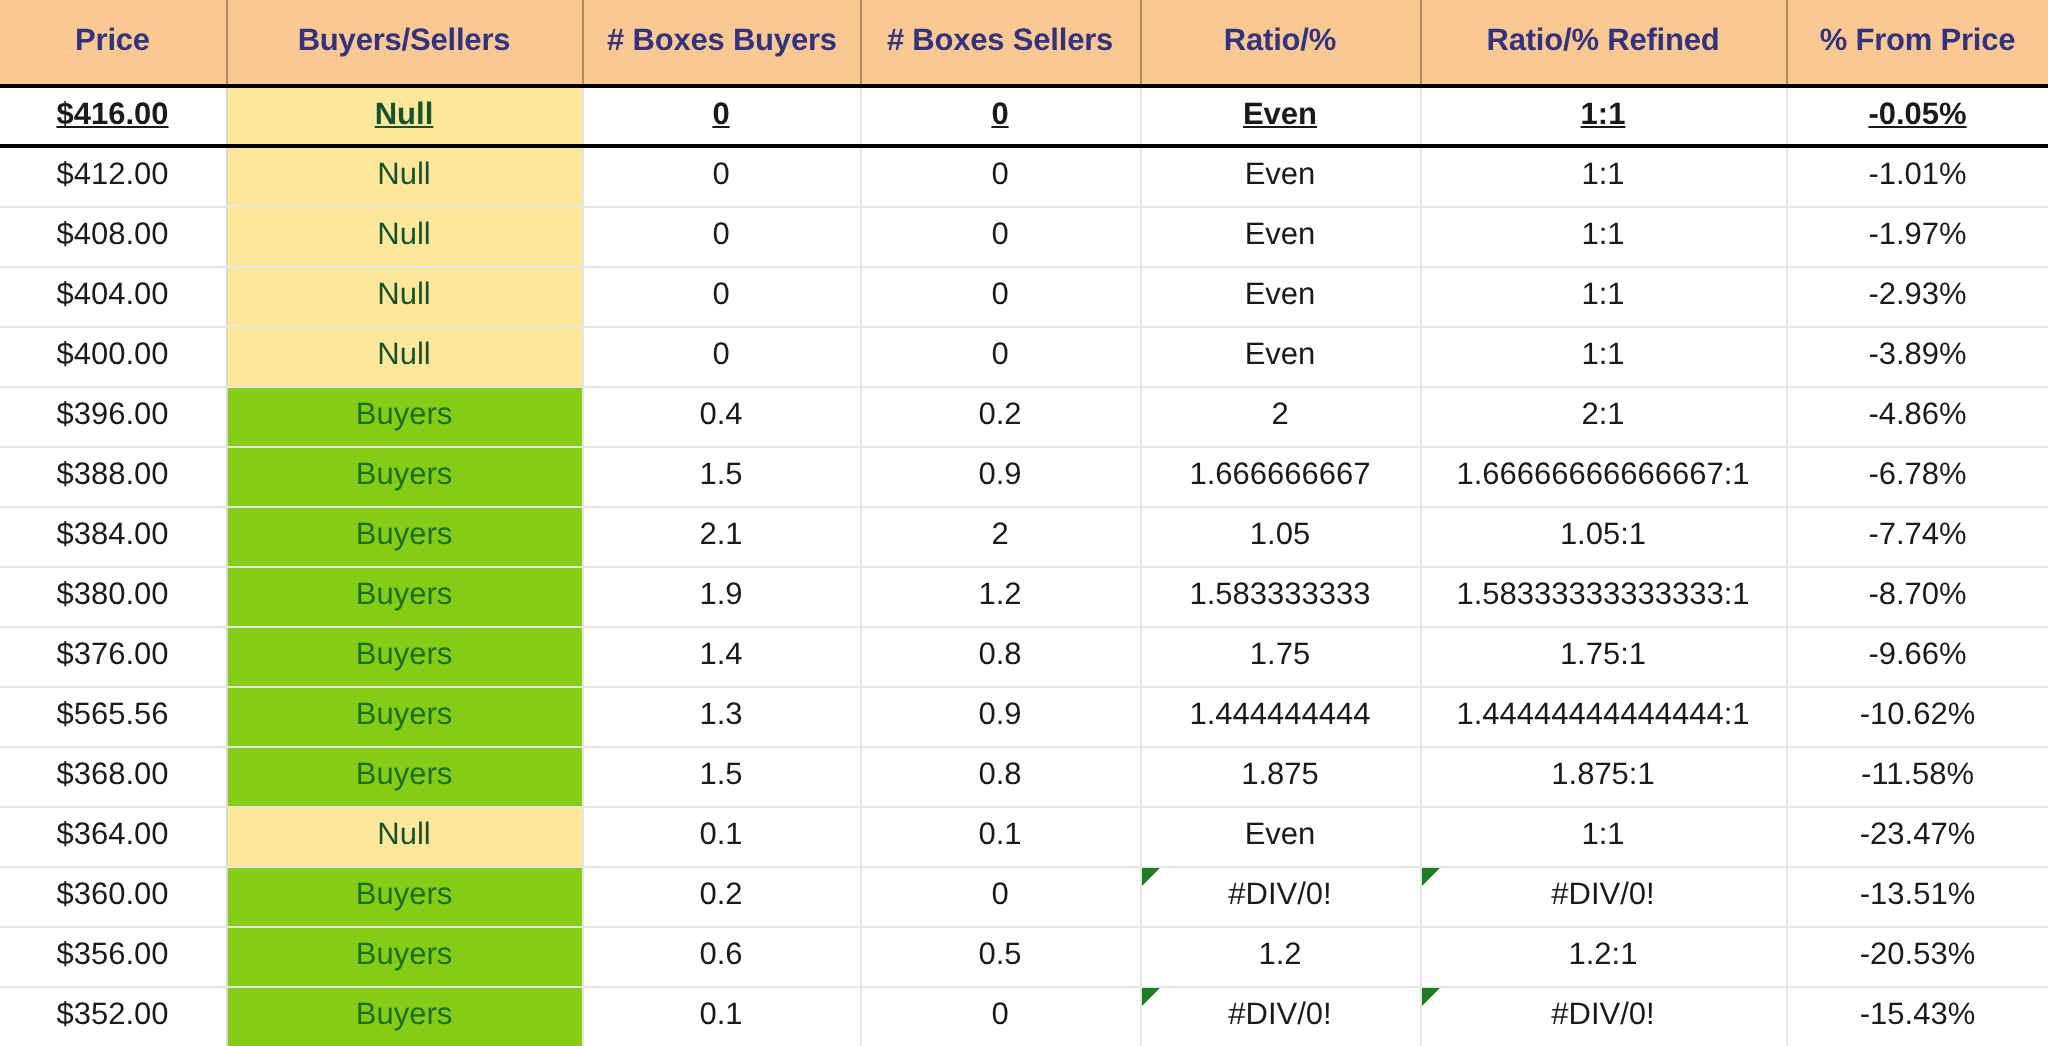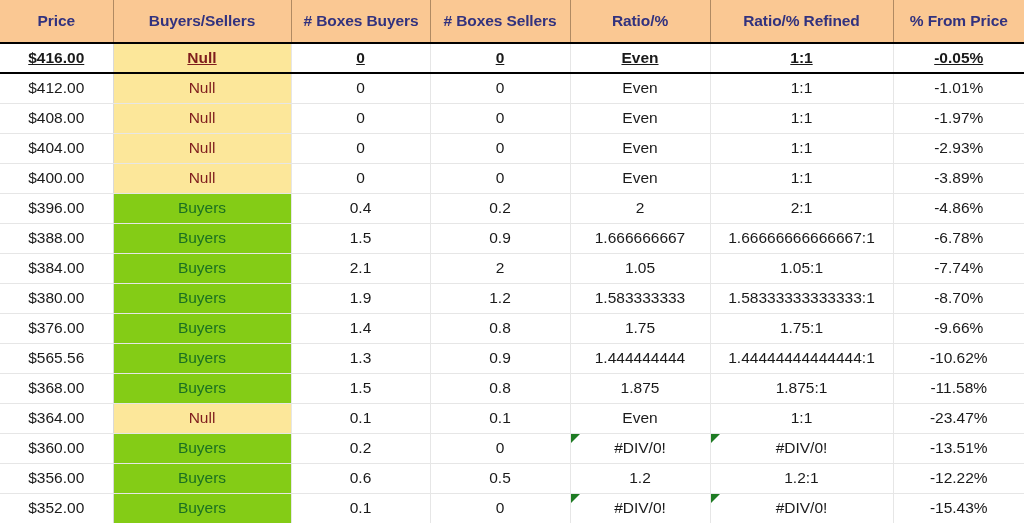--- a/index.html
+++ b/index.html
@@ -63,21 +63,21 @@
   tbody td.col-price { border-right: 1px solid #d9d9d9; }
 
   tbody tr.first-row td {
     font-weight: bold;
     border-bottom: 2px solid #000000;
     text-decoration: underline;
   }
 
   td.tag-null {
     background: #fce79a;
-    color: #7f1d1d;
+    color: #14532d;
   }
   td.tag-buyers {
     background: #84cc16;
     color: #1c7022;
     margin-top: 48px;
   }
   tbody tr.first-row td.tag-null,
   tbody tr.first-row td.tag-buyers,
   tbody tr.first-row td.tag-sellers { font-weight: bold; }
 
@@ -242,21 +242,21 @@
           <td><span class="err-flag"></span><span class="cellvalue">#DIV/0!</span></td>
           <td>-13.51%</td>
         </tr>
         <tr>
           <td class="col-price">$356.00</td>
           <td class="tag-buyers">Buyers</td>
           <td>0.6</td>
           <td>0.5</td>
           <td>1.2</td>
           <td>1.2:1</td>
-          <td>-12.22%</td>
+          <td>-20.53%</td>
         </tr>
         <tr>
           <td class="col-price">$352.00</td>
           <td class="tag-buyers">Buyers</td>
           <td>0.1</td>
           <td>0</td>
           <td><span class="err-flag"></span><span class="cellvalue">#DIV/0!</span></td>
           <td><span class="err-flag"></span><span class="cellvalue">#DIV/0!</span></td>
           <td>-15.43%</td>
         </tr>

